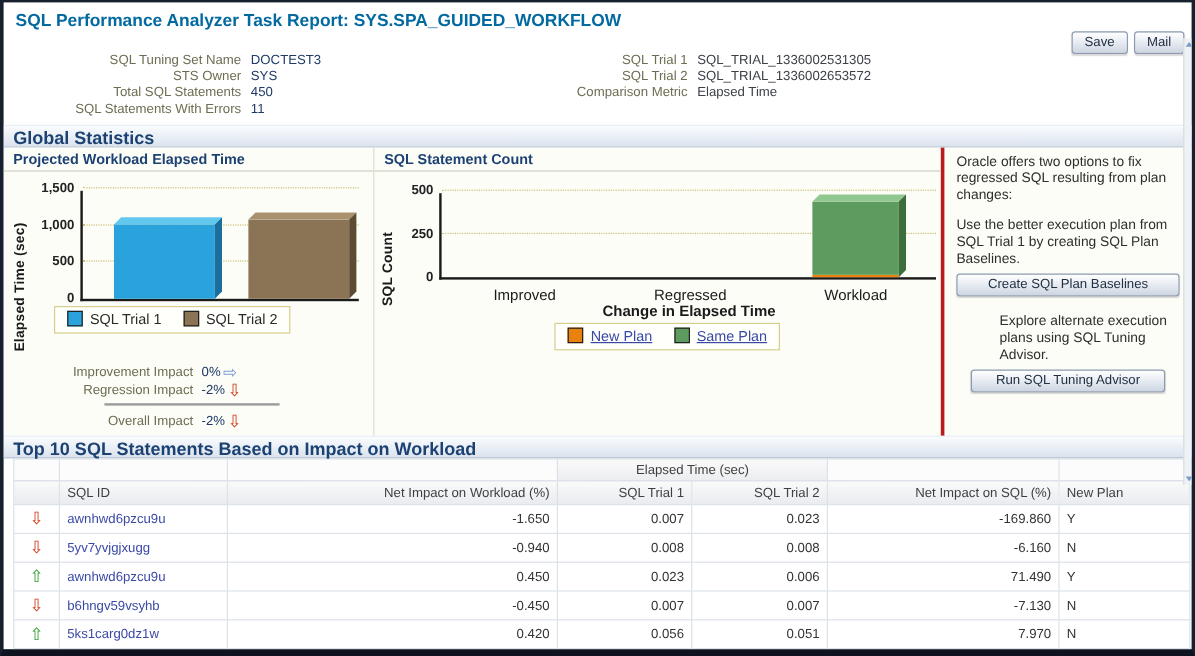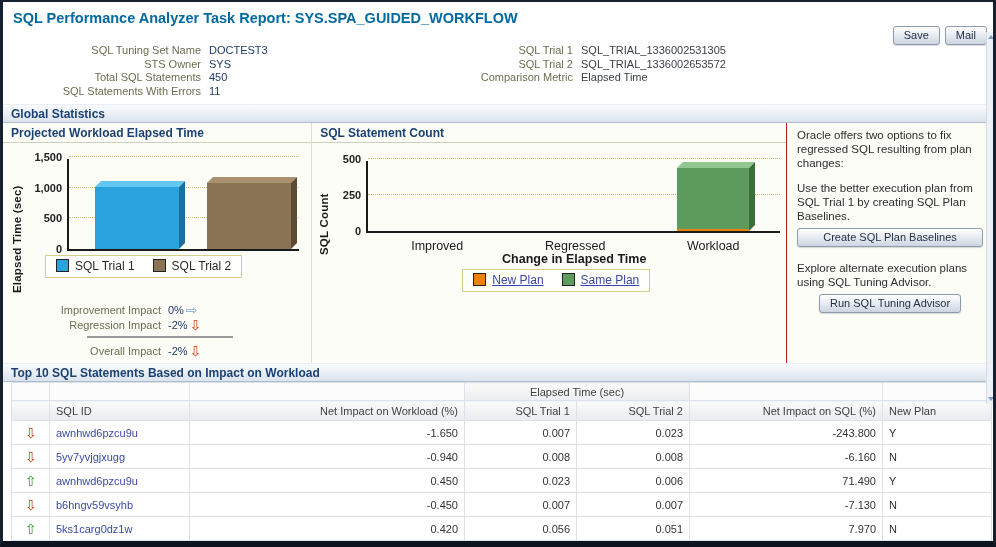--- a/index.html
+++ b/index.html
@@ -21,28 +21,28 @@
   .fieldcol.left { width:462px; }
   .fieldcol.right { width:480px; }
   .frow { display:flex; }
   .flabel { color:#6d6d52; text-align:right; }
   .left .flabel { width:198px; }
   .right .flabel { width:108px; }
   .fvalue { margin-left:8px; color:#1f3a68; }
   .right .fvalue { color:#3c4148; }
 
   
-  .section-header { height:19px; padding:2px 8px 0; font-size:12px; font-weight:bold; color:#1c4273;
+  .section-header { height:19px; padding:2px 8px 0; font-size:15px; font-weight:bold; color:#1c4273;
         background:linear-gradient(#fafcfe,#e7edf4 60%,#dbe3ed); border-top:1px solid #e9eef5; border-bottom:1px solid #aebdcd; }
 
   
   .panels { display:flex; height:240px; background:#fdfdf8; }
   .panel { position:relative; }
   .p1 { width:310px; border-right:1px solid #ddddd0; }
-  .p2 { width:476px; border-right:1px solid #b91c1c; }
+  .p2 { width:476px; border-right:3px solid #b91c1c; }
   .p3 { flex:1; }
   .panel-header { font-size:12px; font-weight:bold; color:#1c4273; padding:3px 8px 2px; border-bottom:1px solid #cfcfc0; }
 
   
   .chartzone { position:relative; }
   .ytitle { position:absolute; writing-mode:vertical-rl; transform:rotate(180deg);
             font-size:11.5px; font-weight:bold; color:#1a1a1a; letter-spacing:.2px; }
   .plot { position:absolute; border-left:2px solid #1a1a1a; border-bottom:2px solid #1a1a1a; }
   .gridline { position:absolute; left:0; width:100%; border-top:1px dotted #ccbf72; }
   .ticklabel { position:absolute; right:calc(100% + 7px); font-size:11px; font-weight:bold; color:#222; white-space:nowrap; }
@@ -220,22 +220,22 @@
           <span><span class="swatch" style="background: rgb(232, 130, 12);"></span><span class="legend-link">New Plan</span></span>
           <span><span class="swatch" style="background: rgb(94, 155, 94);"></span><span class="legend-link">Same Plan</span></span>
         </div>
     </div>
 
     <div class="panel p3">
       <div class="rec-body">
         <p>Oracle offers two options to fix regressed SQL resulting from plan changes:</p>
         <p style="margin-bottom:5px;">Use the better execution plan from SQL Trial 1 by creating SQL Plan Baselines.</p>
         <button class="btn rec-btn">Create SQL Plan Baselines</button>
-        <p style="margin-bottom:5px;">Explore alternate execution plans using SQL Tuning Advisor.</p>
-        <button class="btn rec-btn" style="width:142px;">Run SQL Tuning Advisor</button>
+        <p style="margin-bottom:5px;margin-left:36px;">Explore alternate execution plans using SQL Tuning Advisor.</p>
+        <button class="btn rec-btn" style="width:162px;">Run SQL Tuning Advisor</button>
       </div>
     </div>
   </div>
 
   <div class="section-header">
     <span>Top 10 SQL Statements Based on Impact on Workload</span>
   </div>
 
   <div class="tablewrap">
     <table>
@@ -267,21 +267,21 @@
           <th>New Plan</th>
         </tr>
       </thead>
       <tbody id="table-body">
           <tr>
             <td class="iconcell"><span class="arrow-down">⇩</span></td>
             <td class="sqlid rowlink"><span>awnhwd6pzcu9u</span></td>
             <td class="num"><span>-1.650</span></td>
             <td class="num"><span>0.007</span></td>
             <td class="num"><span>0.023</span></td>
-            <td class="num"><span>-243.800</span></td>
+            <td class="num"><span>-169.860</span></td>
             <td class=""><span>Y</span></td>
           </tr>
           <tr>
             <td class="iconcell"><span class="arrow-down">⇩</span></td>
             <td class="sqlid rowlink"><span>5yv7yvjgjxugg</span></td>
             <td class="num"><span>-0.940</span></td>
             <td class="num"><span>0.008</span></td>
             <td class="num"><span>0.008</span></td>
             <td class="num"><span>-6.160</span></td>
             <td class=""><span>N</span></td>

